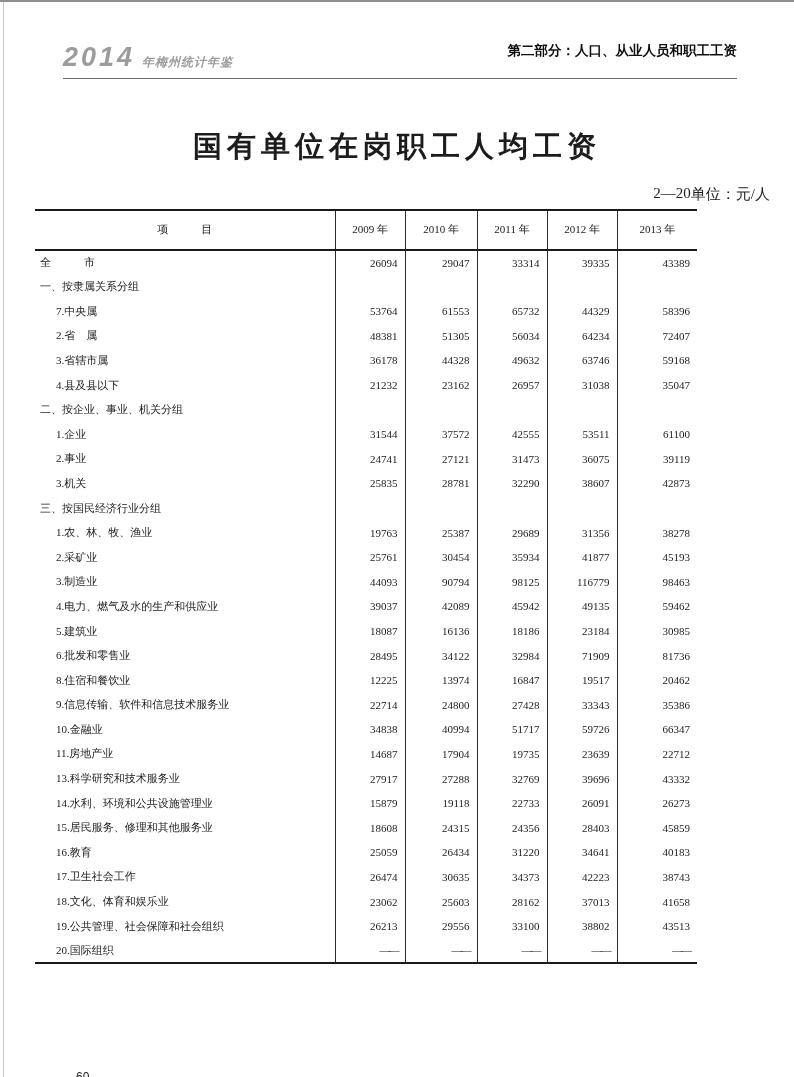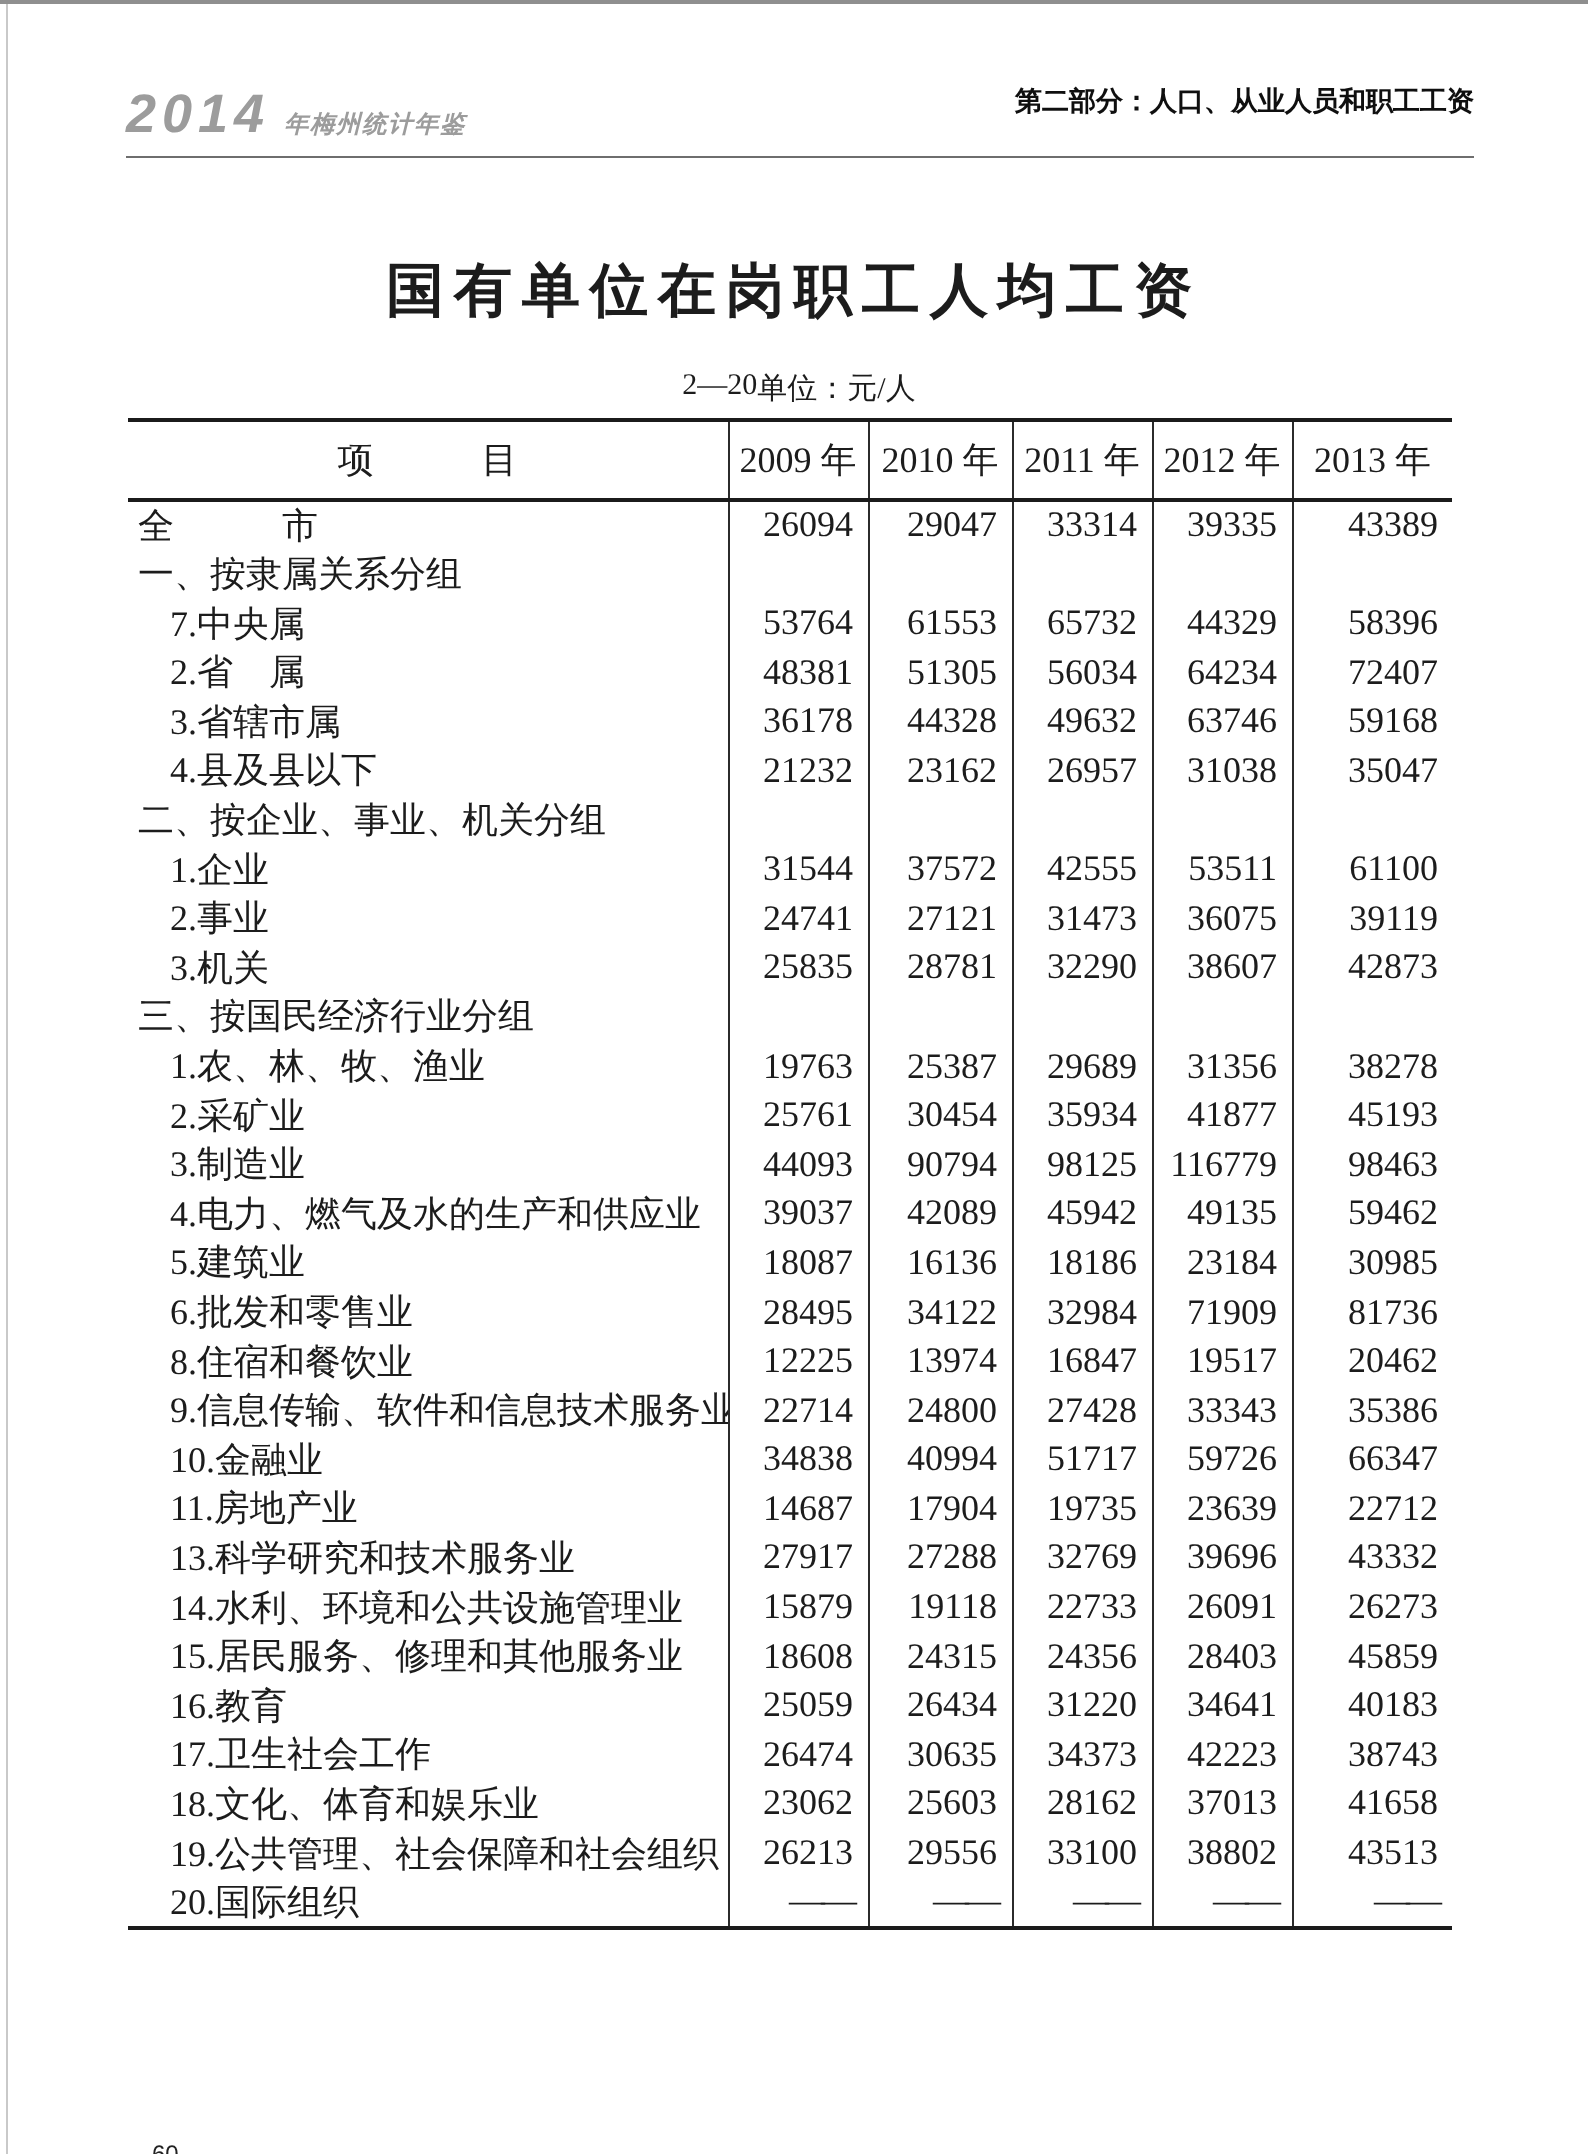--- a/index.html
+++ b/index.html
@@ -37,33 +37,33 @@
     font-weight: bold; font-size: 13.5px; color: #0f0f0f;
     padding-bottom: 2px; white-space: nowrap;
   }
   
   .doc-title {
     text-align: center;
     font-size: 29px; font-weight: bold; letter-spacing: 5px;
     margin-top: 50px; line-height: 1.2;
   }
   .meta-row {
-    display: flex; justify-content: center;
-    margin: 21px 70px 5px 75px;
+    display: flex; justify-content: flex-end;
+    margin: 21px 24px 5px 75px;
     font-size: 15px;
   }
   
   table.stat-table {
-    margin-left: 64px;
+    margin-left: 35px;
     width: 662px;
     border-collapse: collapse;
     table-layout: fixed;
     border-top: 2px solid #1b1b1b;
     border-bottom: 2px solid #1b1b1b;
-    font-size: 18px;
+    font-size: 11px;
   }
   .stat-table thead th {
     height: 40px;
     font-weight: normal;
     text-align: center;
     border-bottom: 2px solid #1b1b1b;
     vertical-align: middle;
     white-space: nowrap;
   }
   .stat-table th + th, .stat-table td + td { border-left: 1px solid #2b2b2b; }

